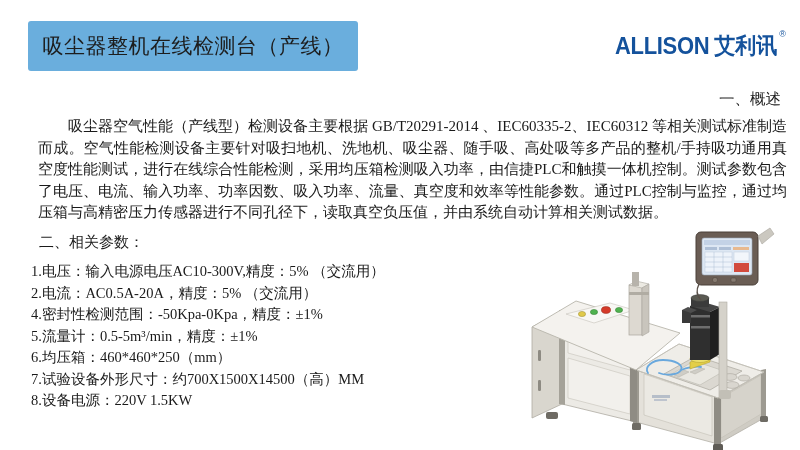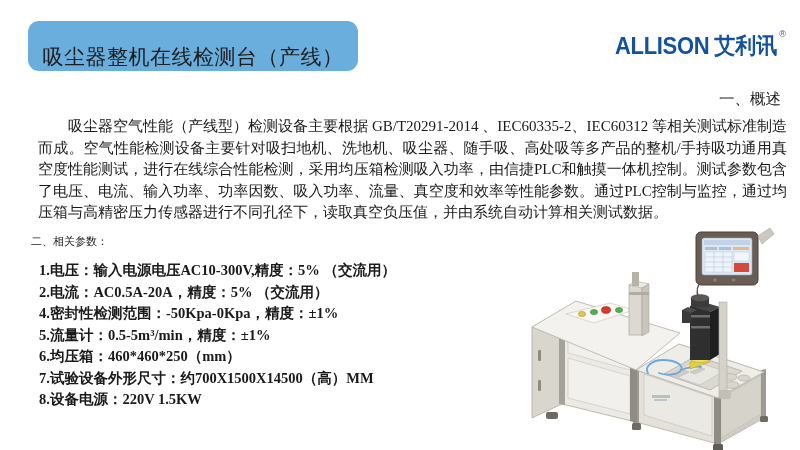--- a/index.html
+++ b/index.html
@@ -22,23 +22,23 @@
   }
 
   
   .title-box {
     position: absolute;
     left: 28px;
     top: 21px;
     width: 330px;
     height: 50px;
     background: #6aaedd;
-    border-radius: 11px;
+    border-radius: 3px;
     display: flex;
-    align-items: flex-end;
+    align-items: center;
     justify-content: center;
   }
   .title-box .title-text {
     font-size: 21px;
     color: #1d1d1d;
     letter-spacing: 0.5px;
     font-family: "Liberation Serif", "DejaVu Serif", serif;
     white-space: nowrap;
   }
 
@@ -95,30 +95,29 @@
     font-size: 15px;
     line-height: 21.5px;
     text-align: justify;
     text-justify: inter-character;
     text-indent: 2em;
     margin: 7px;
     width: 749px;
     font-family: "Liberation Serif", "DejaVu Serif", serif;
   }
   .sec-heading-2 {
-    font-size: 11px;
+    font-size: 15px;
     line-height: 21.5px;
-    margin: 0;
-    font-family: Liberation Sans, sans-serif;
+    margin: 8px;
+    font-family: Liberation Serif, serif;
   }
   .param-list {
     list-style: none;
-    margin: 8px;
+    margin: 0;
     padding: 0;
-    font-weight: bold;
   }
   .param-list li {
     font-size: 14.5px;
     line-height: 21.5px;
     white-space: nowrap;
     font-family: "Liberation Serif", "DejaVu Serif", serif;
   }
 
   
   .equipment {

